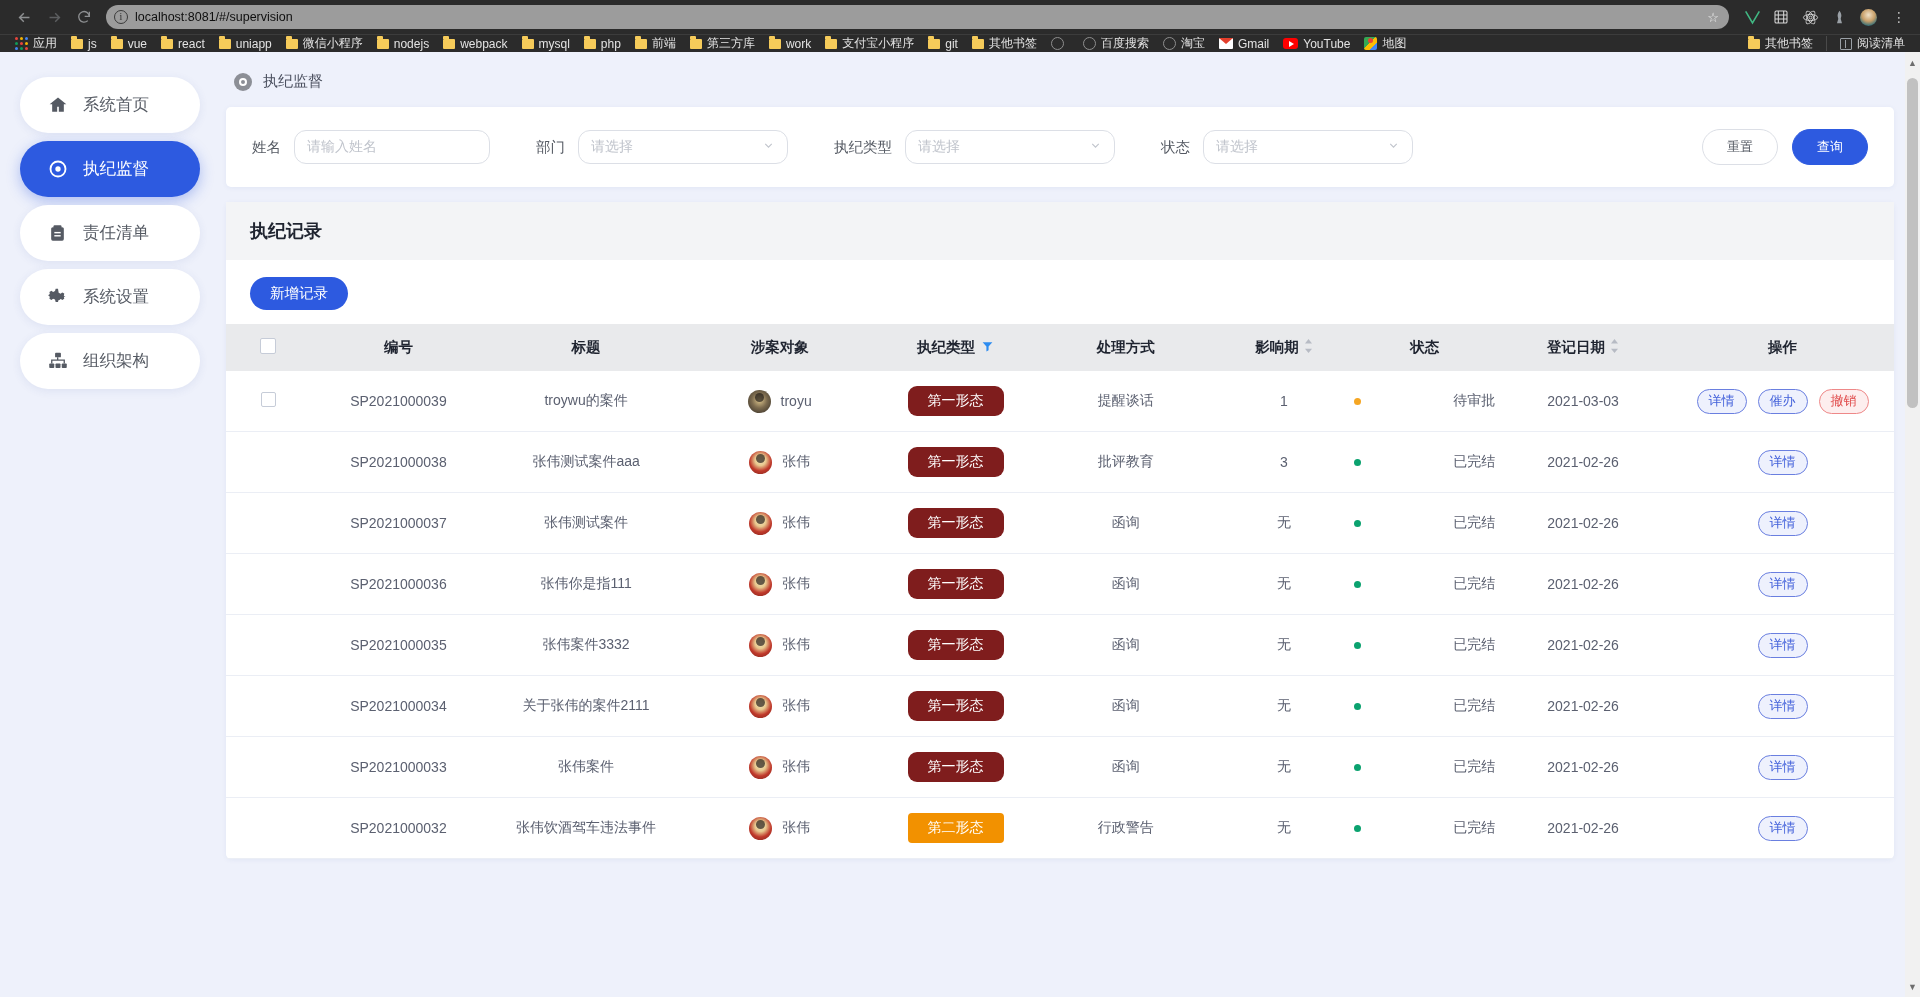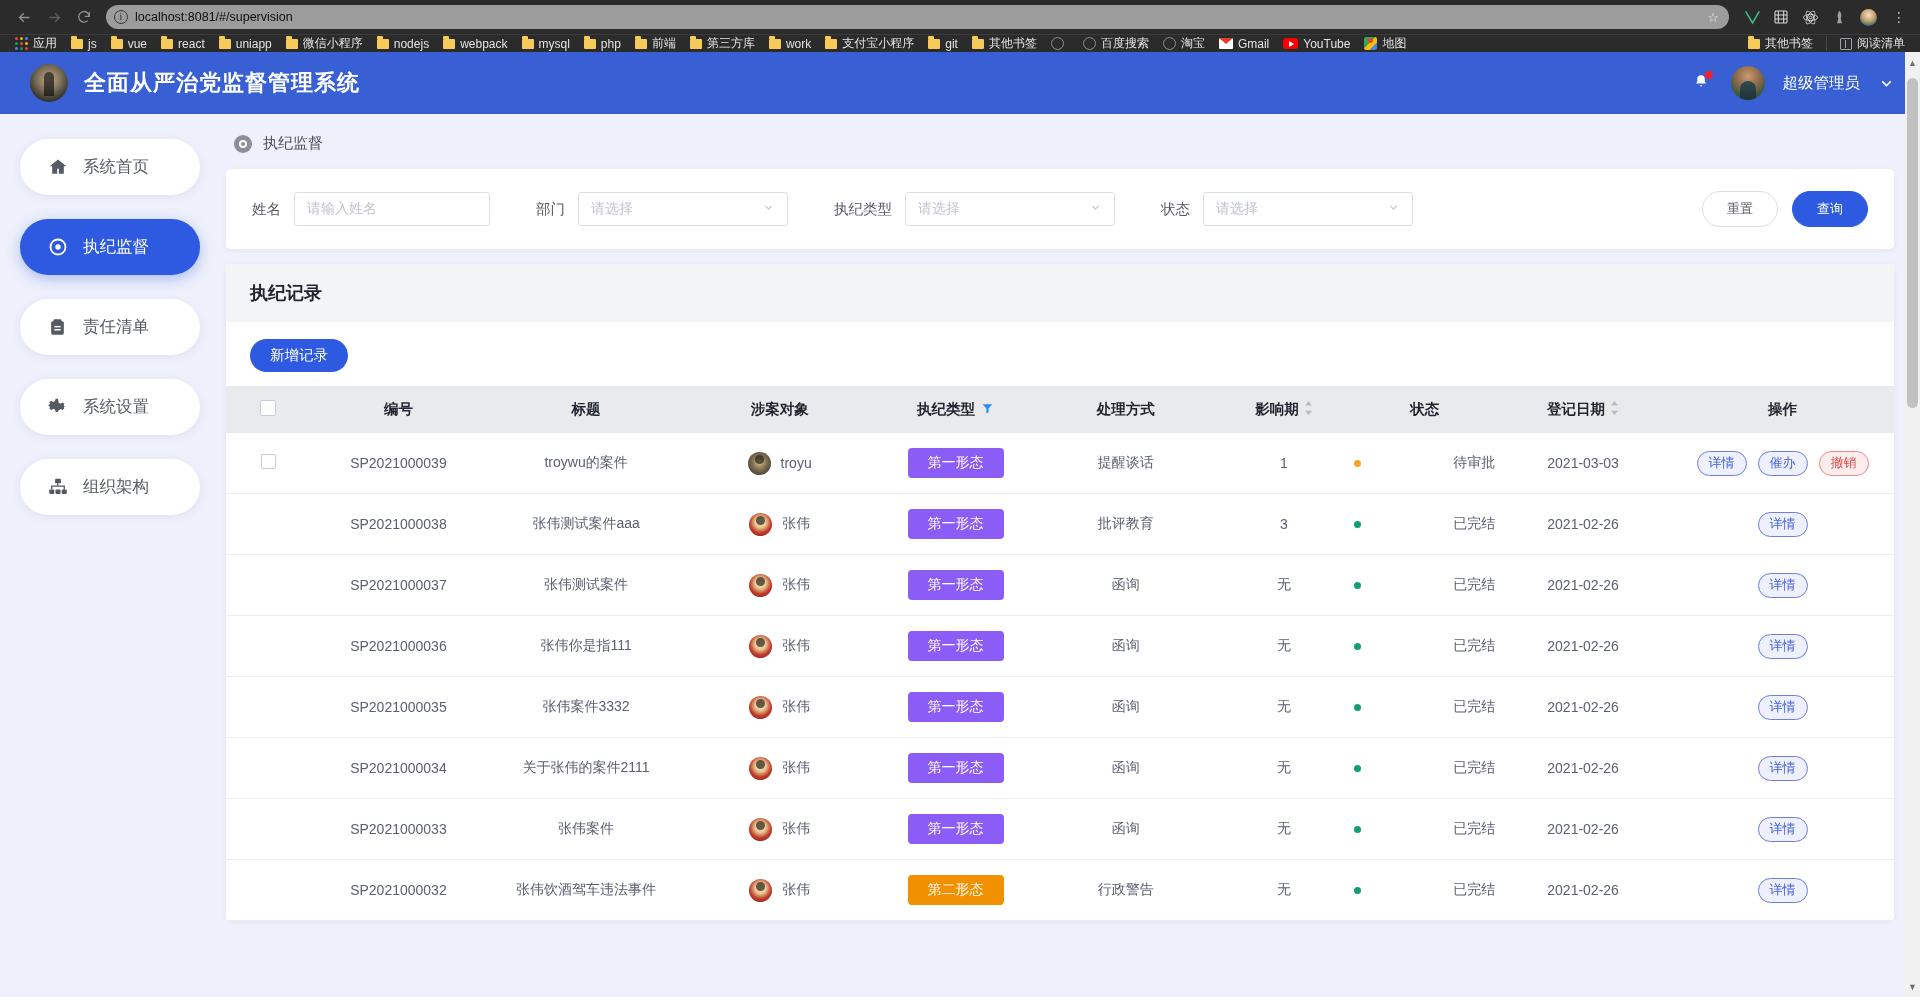--- a/index.html
+++ b/index.html
@@ -107,38 +107,38 @@
   }
   .user-name { color: #fff; font-size: 15.5px; }
   .caret-down { width: 16px; height: 16px; color: #fff; }
 
   
   .body-wrap { display: flex; height: 883px; }
   .sidebar { width: 218px; flex: none; padding: 25px 0 0 20px; }
   .side-item {
     width: 180px; height: 56px; background: #fff; border-radius: 28px;
     display: flex; align-items: center; padding-left: 27px; gap: 15px;
-    margin-bottom: 24px; box-shadow: 0 2px 10px rgba(60,80,160,.09);
+    margin-bottom: 8px; box-shadow: 0 2px 10px rgba(60,80,160,.09);
     color: #555a63; font-size: 16.5px; cursor: pointer;
   }
   .side-item.active { background: #2d5ae0; color: #fff; box-shadow: 0 4px 14px rgba(45,90,224,.35); }
   .side-ic { width: 21px; height: 21px; flex: none; display:flex; align-items:center; justify-content:center;}
 
   .content { flex: 1; padding: 20px 26px 0 8px; min-width: 0; }
   .breadcrumb { display: flex; align-items: center; gap: 11px; margin: 0 0 16px 8px; }
   .bc-ic { width:18px;height:18px;border-radius:50%;background:#8c8f96;display:flex;align-items:center;justify-content:center;flex:none;}
   .bc-ic i{width:8px;height:8px;border-radius:50%;border:2px solid #fff;display:block;}
   .bc-text { font-size: 15px; color: #4c5160; }
 
   .card { background: #fff; border-radius: 5px; box-shadow: 0 1px 5px rgba(60,80,160,.07); }
   .filter-card { padding: 22px 26px; display: flex; align-items: center; margin-bottom: 15px; }
   .f-group { display: flex; align-items: center; gap: 13px; margin-right: 46px; }
   .f-label { font-size: 14.5px; color: #555a63; white-space: nowrap; }
   .f-input, .f-select {
-    height: 34px; border: 1px solid #dcdfe6; border-radius: 3px;
+    height: 34px; border: 1px solid #dcdfe6; border-radius: 12px;
     display: flex; align-items: center; padding: 0 12px;
     font-size: 14px; color: #c0c4cc; background: #fff;
   }
   .f-input { width: 196px; }
   .f-select { width: 210px; }
   .f-select .chev { margin-left: auto; color: #c0c4cc; font-size: 12px; }
   .filter-actions { margin-left: auto; display: flex; gap: 14px; align-items: center; }
   .btn {
     height: 36px; border-radius: 18px; font-size: 13px; display: flex;
     align-items: center; justify-content: center; padding: 0 24px; cursor: pointer;
@@ -168,21 +168,21 @@
   .sort-ic { display:inline-block; margin-left:5px; vertical-align:-1px; }
   .person { display:flex; align-items:center; justify-content:center; gap:10px; }
   .p-av { width:23px;height:23px;border-radius:50%;flex:none;position:relative;overflow:hidden;}
   .p-av.zw { background: radial-gradient(circle at 50% 40%, #f3e0b8 0%, #e8c98f 30%, #c0392b 60%, #7b241c 100%); }
   .p-av.troyu { background: radial-gradient(circle at 50% 45%, #d8c18a 0%, #7b6a4e 45%, #2f2a24 100%); }
   .p-av::after{content:'';position:absolute;left:7px;top:3px;width:9px;height:9px;border-radius:50%;background:rgba(25,20,18,.65);}
   .tag {
     display:inline-flex; align-items:center; justify-content:center;
     width:96px; height:30px; border-radius:4px; color:#fff; font-size:14px;
   }
-  .tag.g { background:#8b5cf6; }
+  .tag.g { background:#7f1d1d;border-radius:9px; }
   .tag.o { background:#f29100; }
   .status-cell { display:flex; align-items:center; justify-content:space-between; gap:9px; }
   .dot { width:7px;height:7px;border-radius:50%;flex:none; }
   .op-cell { display:flex; align-items:center; justify-content:center; gap:11px; }
   .op-btn {
     min-width:48px; height:25px; border-radius:13px; font-size:13px;
     display:flex;align-items:center;justify-content:center; padding:0 11px; cursor:pointer;
     background:#eef1fd; border:1px solid #6a7fe0; color:#4260da;
   }
   .op-btn.danger { background:#fdeeee; border-color:#e88; color:#e04c4c; }
@@ -360,40 +360,20 @@
     <div class="bm-sep"></div>
     <div class="bm">
         <span class="list-ic"></span>
         <span class="bm-label">阅读清单</span>
       </div>
   </div>
 </div>
 
 <div class="app">
 
-  <div class="app-header">
-    <div class="logo-avatar"></div>
-    <div class="app-title">全面从严治党监督管理系统</div>
-    <div class="header-right">
-      <div class="bell-wrap">
-        <svg class="bell" viewBox="0 0 24 24" fill="#fff">
-            <path d="M12 2a6 6 0 00-6 6v4l-2 3h16l-2-3V8a6 6 0 00-6-6z"></path>
-            <path d="M10 18a2 2 0 004 0z"></path>
-          </svg>
-        <span class="bell-dot"></span>
-      </div>
-      <div class="user-avatar"></div>
-      <div class="user-name">超级管理员</div>
-      <div class="caret-down">
-        <svg width="17" height="17" viewBox="0 0 24 24" fill="none" stroke="#fff" stroke-width="2.2">
-            <path d="M6 9l6 6 6-6"></path>
-          </svg>
-      </div>
-    </div>
-  </div>
 
   <div class="body-wrap">
 
     <div class="sidebar">
       <div class="side-item">
         <span class="side-ic">
           <svg width="20" height="20" viewBox="0 0 24 24" fill="currentColor">
               <path d="M12 3L2 11h3v9h6v-6h2v6h6v-9h3z"></path>
             </svg>
         </span>

